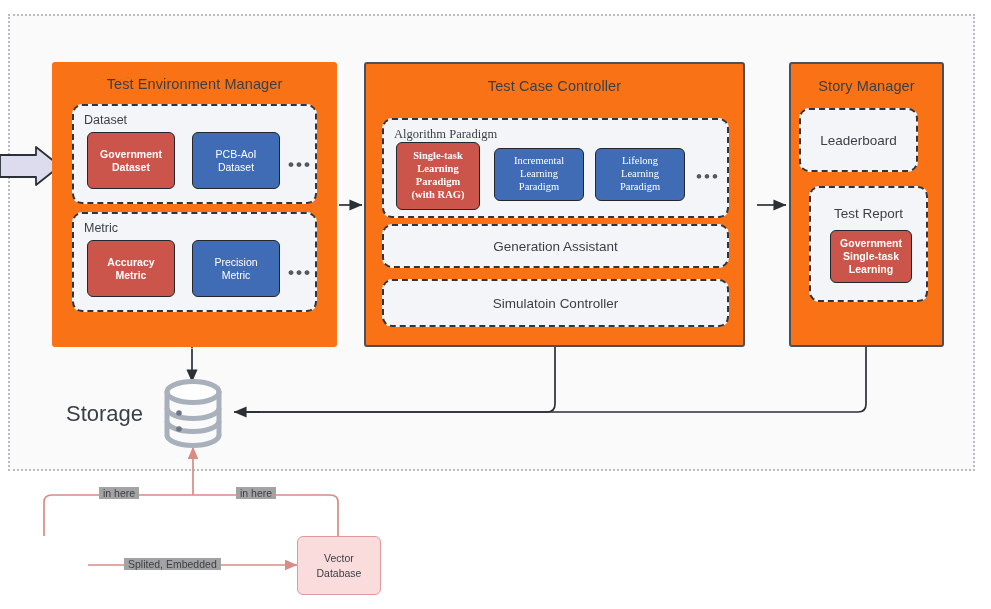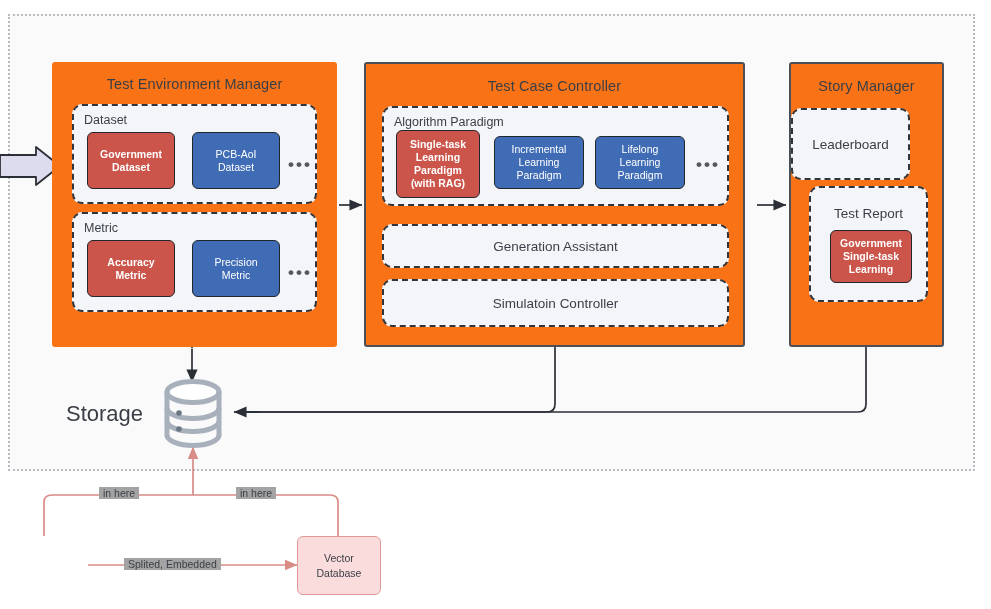--- a/index.html
+++ b/index.html
@@ -198,41 +198,41 @@
       <div class="group-title">Metric</div>
       <div class="chip red" style="left:13px;top:26px;width:88px;height:57px;">Accuracy<br>Metric</div>
       <div class="chip blue" style="left:118px;top:26px;width:88px;height:57px;">Precision<br>Metric</div>
       <div class="ellipsis" style="left:214px;top:50px;">•••</div>
     </div>
   </div>
 
   <div class="panel bordered" style="left:364px;top:62px;width:381px;height:285px;">
     <div class="panel-title">Test Case Controller</div>
 
-    <div class="group" style="left:16px;top:42px;width:347px;height:100px;">
+    <div class="group" style="left:16px;top:54px;width:347px;height:100px;font-family:Liberation Serif, serif;">
       <div class="group-title">Algorithm Paradigm</div>
       <div class="chip red" style="left:12px;top:22px;width:84px;height:68px;">Single-task<br>Learning<br>Paradigm<br>(with RAG)</div>
       <div class="chip blue" style="left:110px;top:28px;width:90px;height:53px;">Incremental<br>Learning<br>Paradigm</div>
       <div class="chip blue" style="left:211px;top:28px;width:90px;height:53px;">Lifelong<br>Learning<br>Paradigm</div>
       <div class="ellipsis" style="left:312px;top:48px;">•••</div>
     </div>
 
     <div class="group" style="left:16px;top:160px;width:347px;height:44px;">
       <div class="group-centered-label">Generation Assistant</div>
     </div>
 
     <div class="group" style="left:16px;top:215px;width:347px;height:48px;">
       <div class="group-centered-label">Simulatoin Controller</div>
     </div>
   </div>
 
   <div class="panel bordered" style="left:789px;top:62px;width:155px;height:285px;">
     <div class="panel-title">Story Manager</div>
 
-    <div class="group" style="left:0;top:44px;width:119px;height:72px;">
+    <div class="group" style="left:8px;top:44px;width:119px;height:64px;">
       <div class="group-centered-label">Leaderboard</div>
     </div>
 
     <div class="group" style="left:18px;top:122px;width:119px;height:116px;">
       <div class="group-centered-label" style="top:18px;transform:none;">Test Report</div>
       <div class="chip red" style="left:19px;top:42px;width:82px;height:53px;">Government<br>Single-task<br>Learning</div>
     </div>
   </div>
 
 

